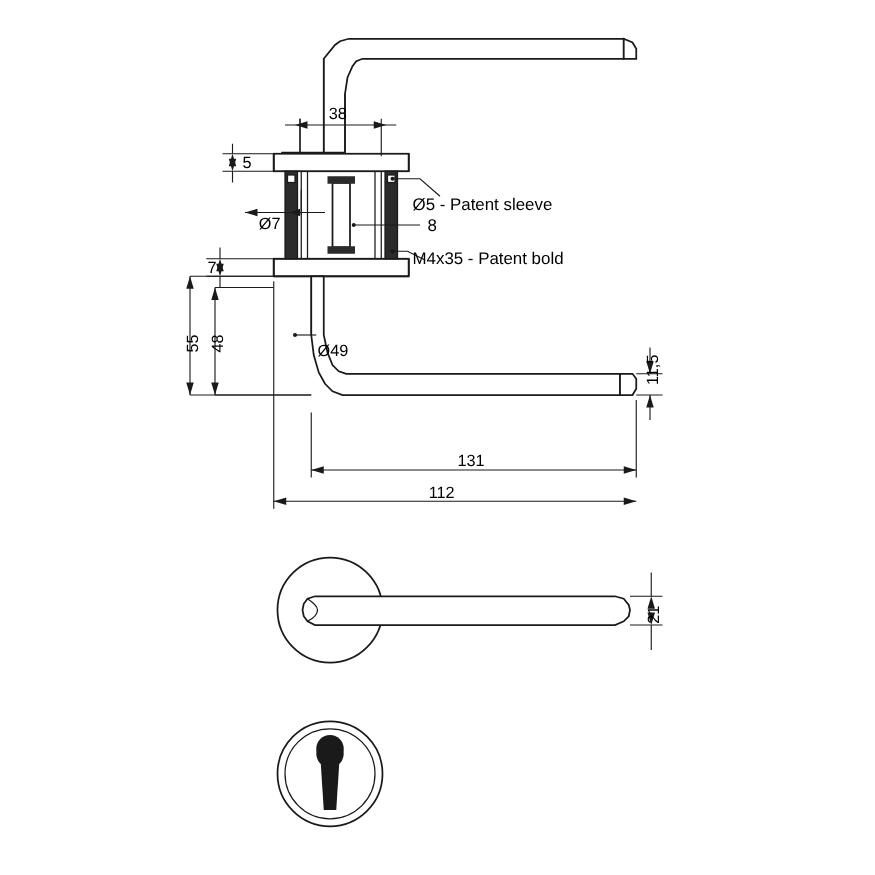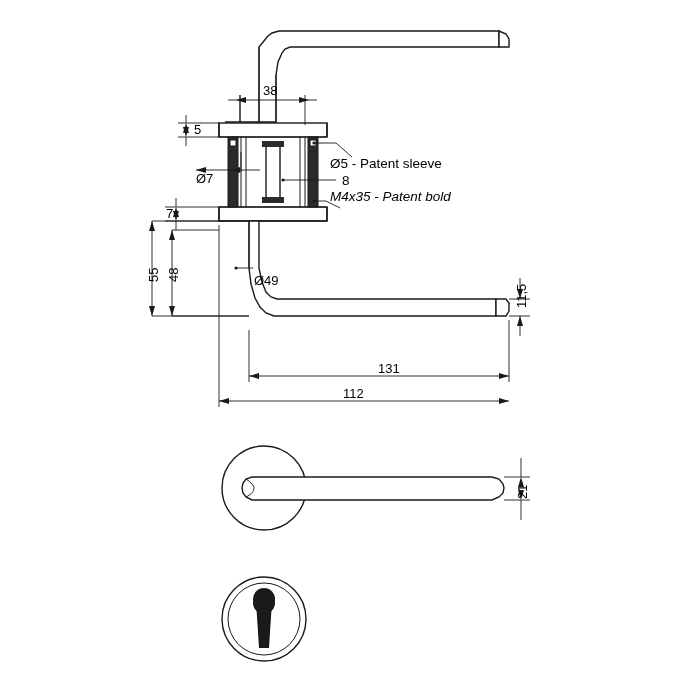--- a/index.html
+++ b/index.html
@@ -186,27 +186,27 @@
         <path d="M264,592 a11,11 0 1,0 0.01,0 Z" fill="#1a1a1a" stroke="none"></path>
         <path d="M256,601 L272,601 L269,648 L259,648 Z" fill="#1a1a1a" stroke="none"></path>
         <circle cx="264" cy="599" r="11" fill="#1a1a1a" stroke="none"></circle>
       </g>
 
     </g>
   </svg>
 
   <div class="lbl" style="left:263px; top:84px;">38</div>
   <div class="lbl" style="left:194px; top:123px;">5</div>
-  <div class="lbl" style="left:196px; top:172px;">Ø7</div>
+  <div class="lbl" style="left:207px; top:172px;">Ø7</div>
   <div class="lbl" style="left:166px; top:207px;">7</div>
   <div class="lbl vert" style="left:147px; top:282px;">55</div>
   <div class="lbl vert" style="left:167px; top:282px;">48</div>
   <div class="lbl" style="left:254px; top:274px;">Ø49</div>
   <div class="lbl vert" style="left:515px; top:308px;">11,5</div>
-  <div class="lbl" style="left:366px; top:362px;margin-left:12px;">131</div>
+  <div class="lbl" style="left:366px; top:362px;">131</div>
   <div class="lbl" style="left:343px; top:387px;">112</div>
   <div class="lbl vert" style="left:516px; top:499px;">21</div>
 
   <div class="lbl big" style="left:330px; top:157px;">Ø5 - Patent sleeve</div>
   <div class="lbl big" style="left:342px; top:174px;">8</div>
-  <div class="lbl big" style="left:330px; top:190px;font-style:italic;">M4x35 - Patent bold</div>
+  <div class="lbl big" style="left:330px; top:200px;">M4x35 - Patent bold</div>
 
 </div>
 
 </body></html>

